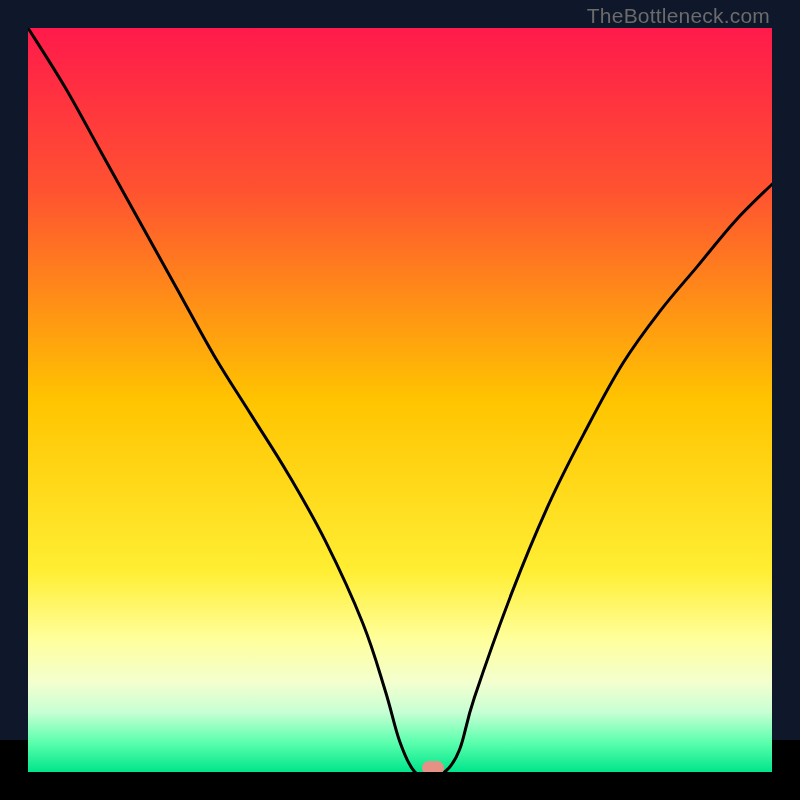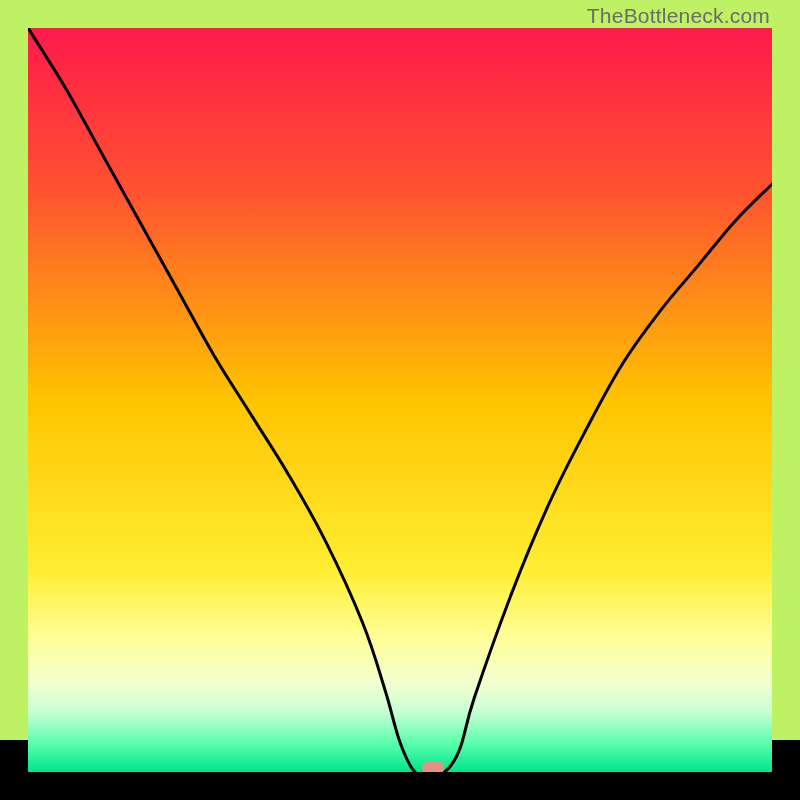--- a/index.html
+++ b/index.html
@@ -8,21 +8,21 @@
     width: 800px;
     height: 800px;
     overflow: hidden;
     background: #000;
     font-family: Arial, Helvetica, sans-serif;
   }
   .frame {
     position: relative;
     width: 800px;
     height: 740px;
-    background: #bef264;
+    background: #0f172a;
   }
   .plot {
     position: absolute;
     left: 28px;
     top: 28px;
     width: 744px;
     height: 744px;
     overflow: hidden;
   }
   .gradient {

